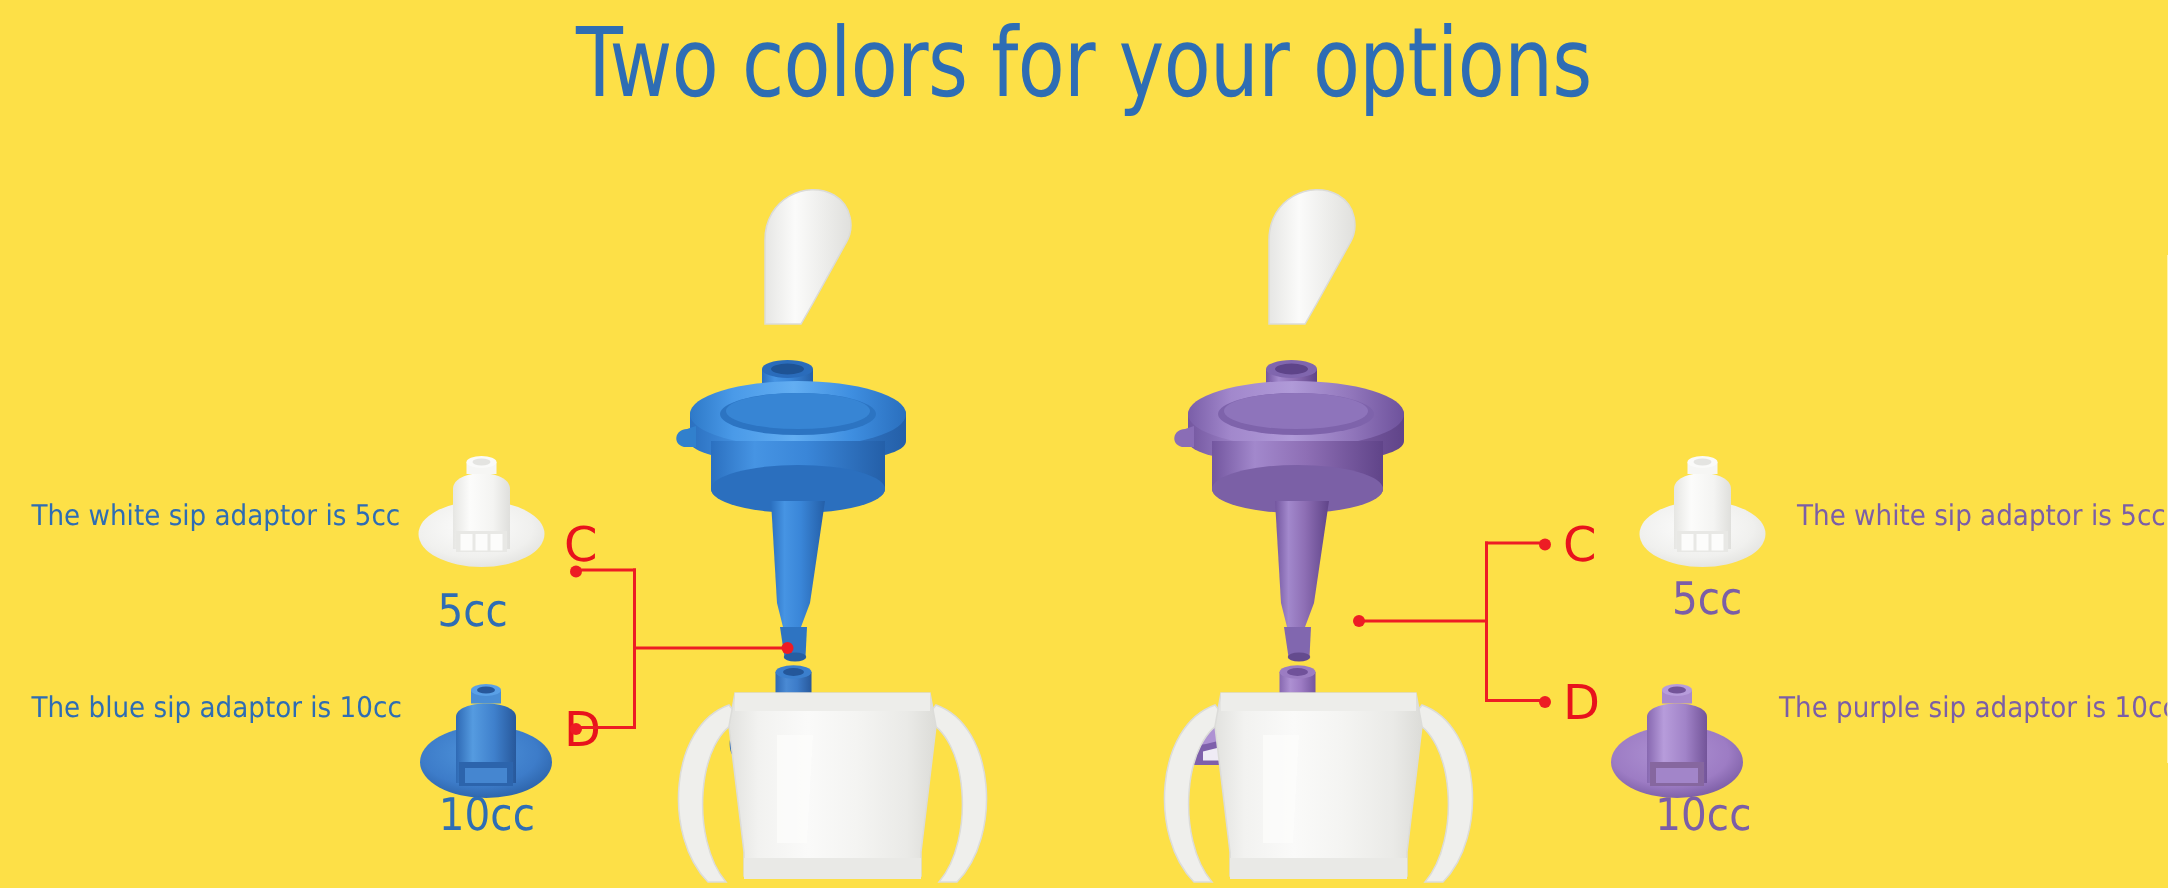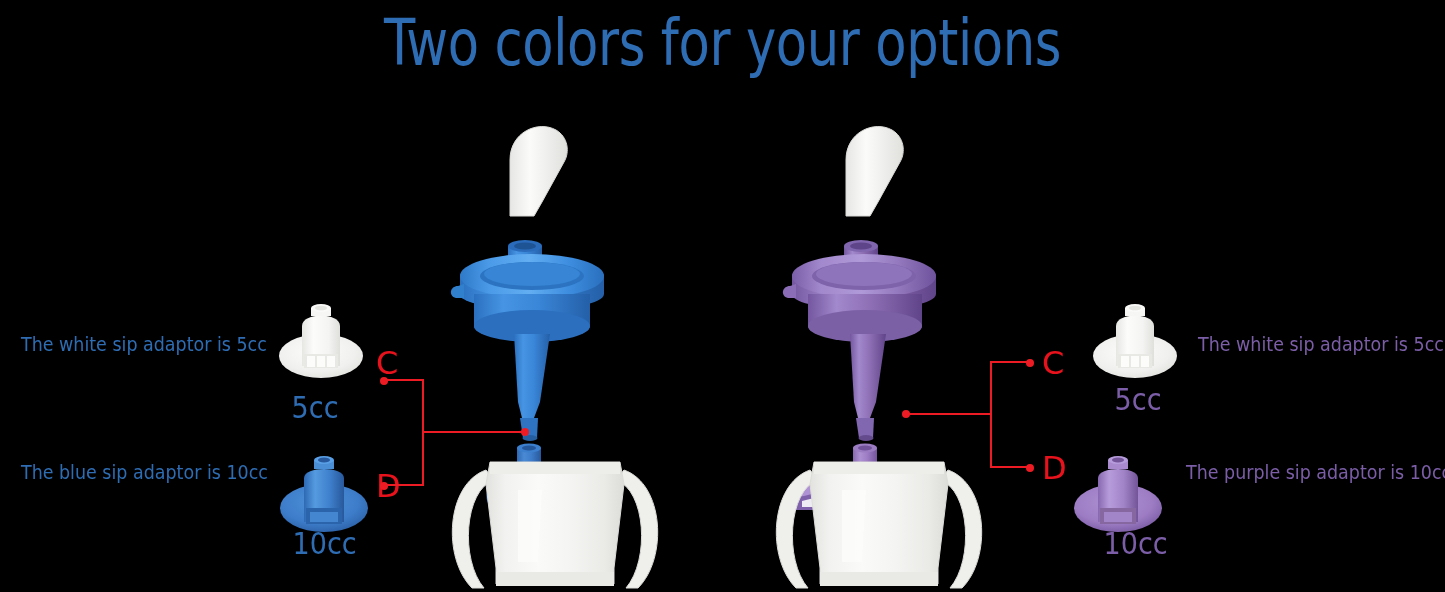--- a/index.html
+++ b/index.html
@@ -7,21 +7,21 @@
     padding: 0;
     background: #ffffff;
   }
   body {
     font-family: "Liberation Sans", sans-serif;
   }
   #page {
     position: relative;
     width: 1445px;
     height: 592px;
-    background: #000000;
+    background: #fde047;
     overflow: hidden;
   }
 
   
   #title {
     position: absolute;
     top: 6px;
     left: 0;
     width: 1445px;
     text-align: center;

